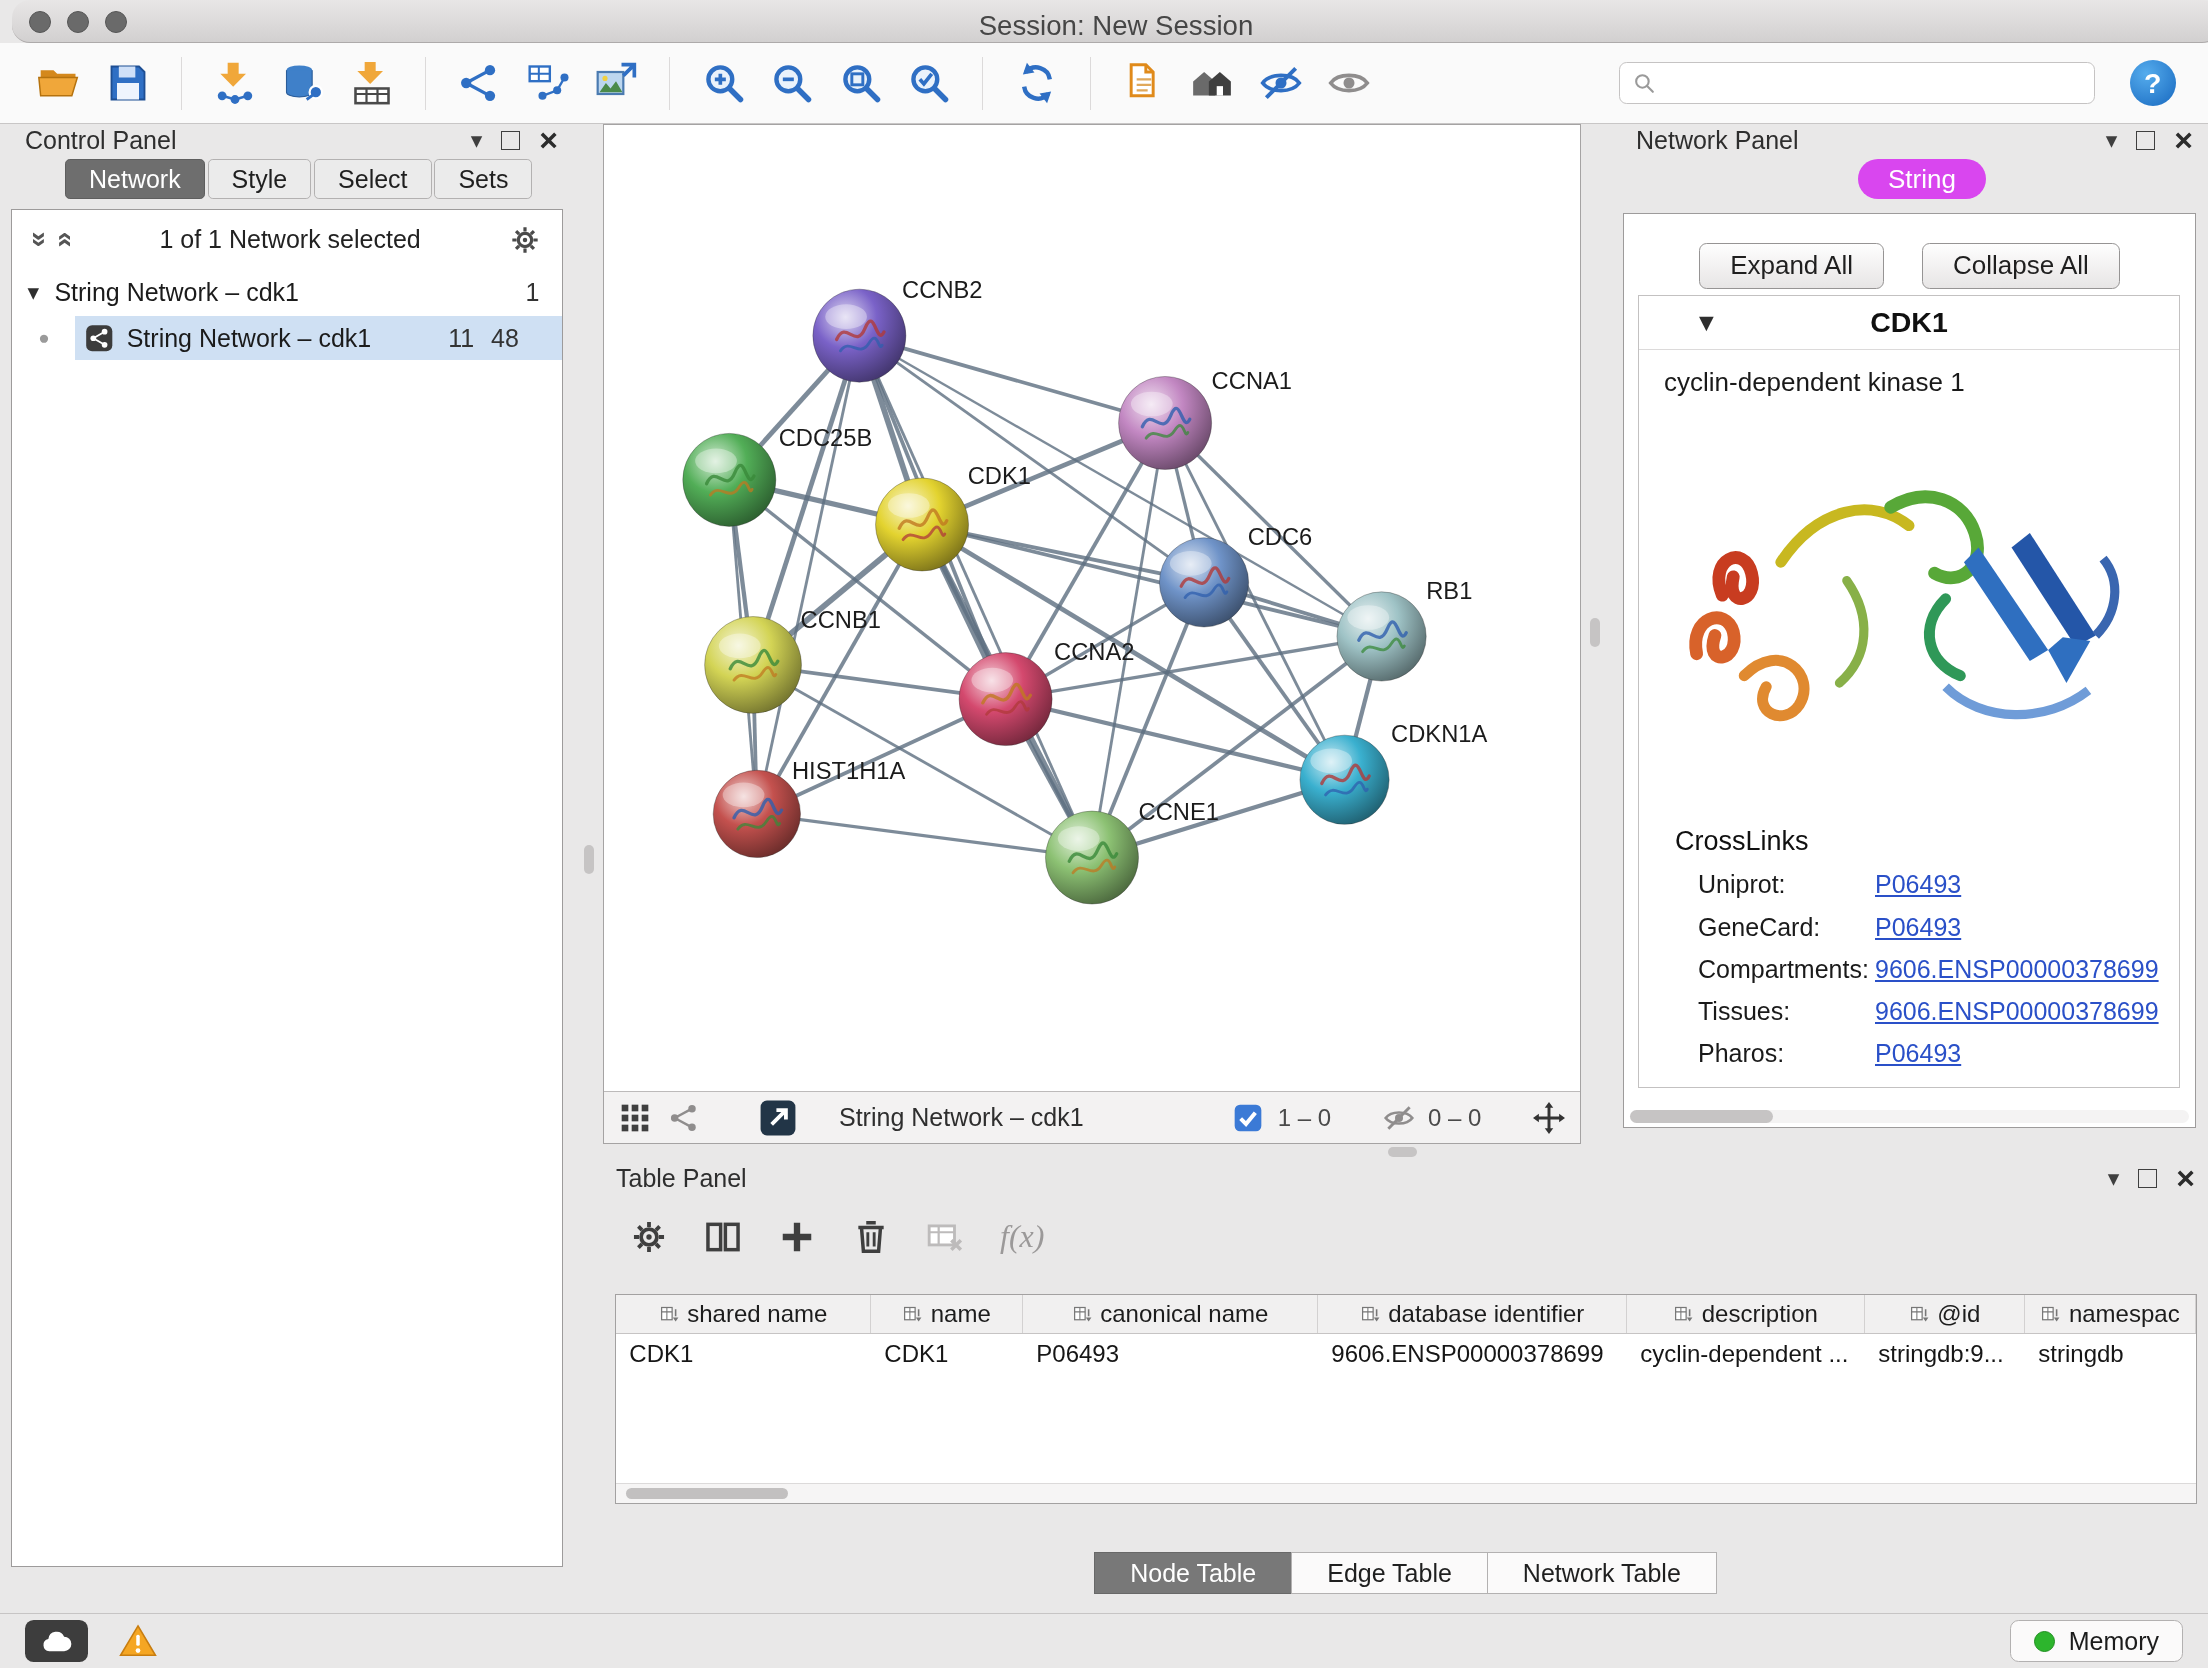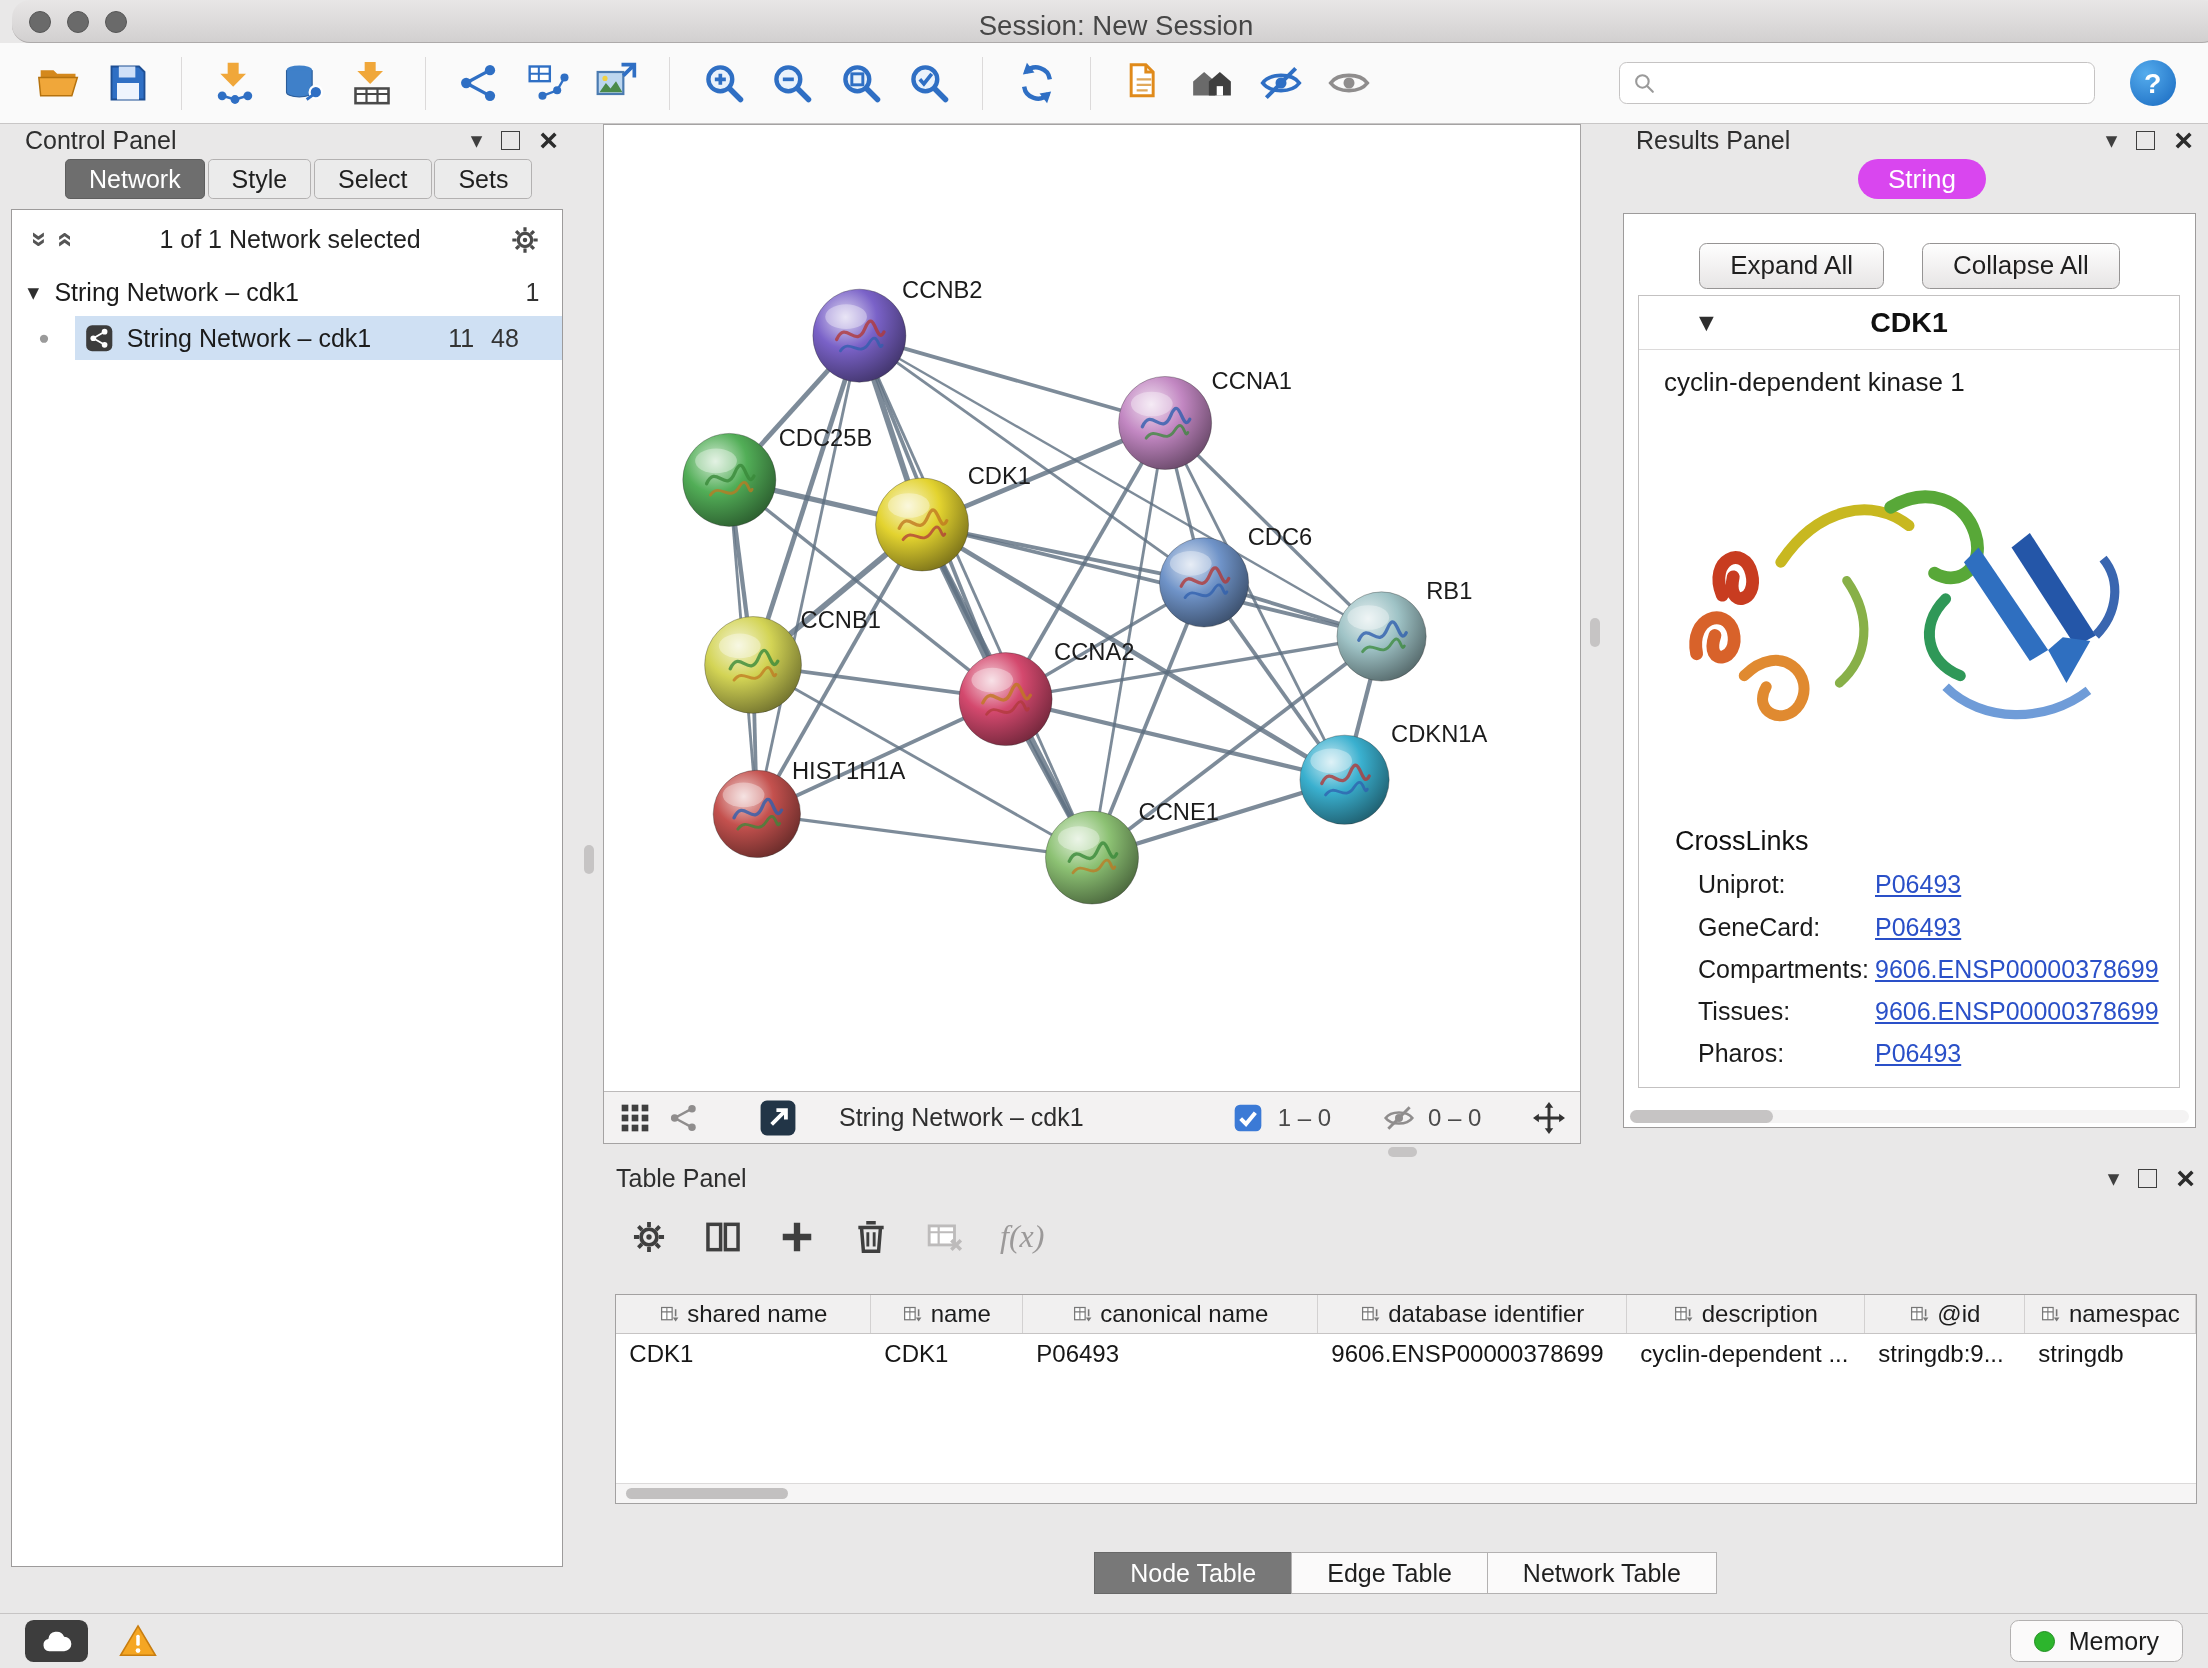--- a/index.html
+++ b/index.html
@@ -670,21 +670,21 @@
             <use href="#i-move"></use>
           </svg>
       </span>
     </div>
   </div>
   <div class="vdot" style="left:584px;top:845px;width:9.5px;height:28.5px;"></div>
   <div class="vdot" style="left:1590px;top:618px;width:9.5px;height:28.5px;"></div>
   <div class="vdot" style="left:1388px;top:1147px;width:28.5px;height:9.5px;"></div>
 
   <div class="phead" id="rp-header">
-    <span>Results Panel</span>
+    <span>Network Panel</span>
     <span class="ph-icons">
       <span class="ph-tri">▾</span>
       <span class="ph-sq"></span>
       <span class="ph-x">×</span>
     </span>
   </div>
   <div id="rp-badge">String</div>
   <div id="rp-box">
     <div class="rp-buttons">
       <button class="rbtn">Expand All</button>

